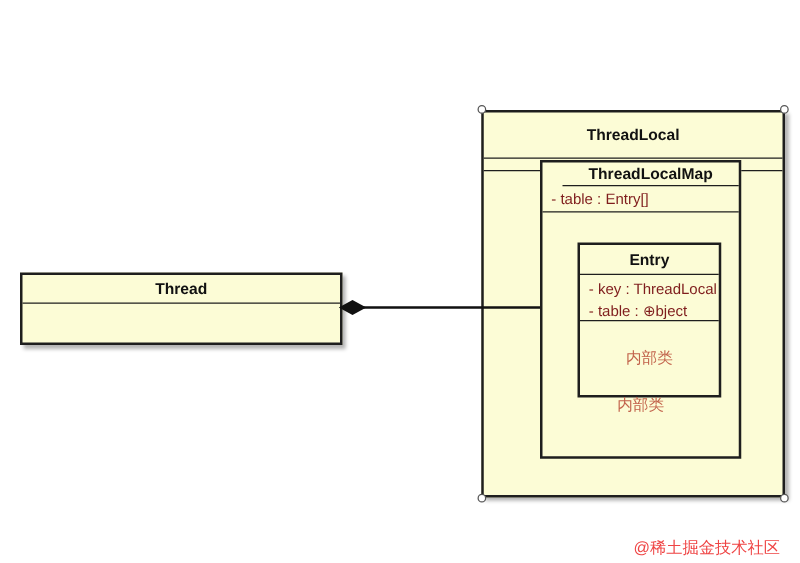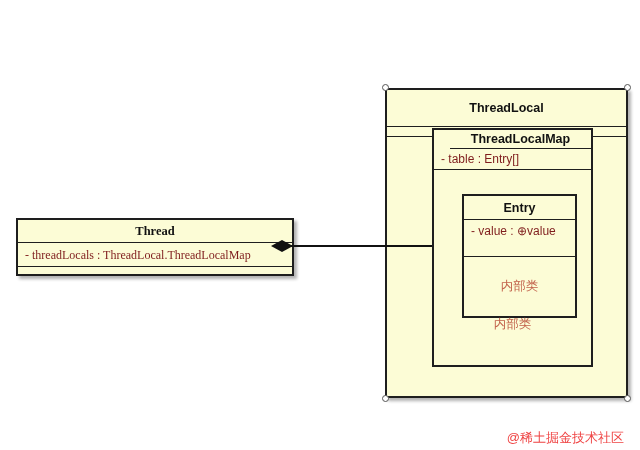--- a/index.html
+++ b/index.html
@@ -47,21 +47,21 @@
     white-space: nowrap;
   }
   .note-label {
     font-size: 12.5px;
     color: #C2634C;
     text-align: center;
   }
   .body-fill { flex: 1; }
 
   
-  #box-thread { left: 16px; top: 218px; width: 278px; height: 58px; z-index: 2; font-family: Liberation Serif, serif; }
+  #box-thread { left: 16px; top: 218px; width: 258px; height: 58px; z-index: 2; }
   #box-thread .class-title { height: 23px; }
   #box-thread .attr-compartment { height: 24px; display: flex; align-items: center; }
 
   
   #box-threadlocal { left: 385px; top: 88px; width: 243px; height: 310px; z-index: 1; }
   #box-threadlocal .class-title { height: 37px; }
   #box-threadlocal .empty-compartment { height: 10px; }
 
   
   #box-threadlocalmap { left: 432px; top: 128px; width: 161px; height: 239px; z-index: 3; box-shadow: none; border-width: 2px; }
@@ -134,34 +134,32 @@
     <div class="compartment class-title">ThreadLocalMap</div>
     <div class="compartment attr-compartment">
       <div class="attr-line">- table : Entry[]</div>
     </div>
     <div class="compartment body-fill"></div>
   </div>
 
   <div class="class-box" id="box-entry">
     <div class="compartment class-title">Entry</div>
     <div class="compartment attr-compartment">
-      <div class="attr-line">- value : ⊕value</div>
+      <div class="attr-line">- key : ThreadLocal</div>
+      <div class="attr-line">- table : ⊕bject</div>
     </div>
     <div class="compartment note-compartment">
       <span class="note-label">内部类</span>
     </div>
   </div>
 
   <div class="note-label" id="map-inner-note">内部类</div>
 
   <div class="class-box" id="box-thread">
     <div class="compartment class-title">Thread</div>
-    <div class="compartment attr-compartment">
-      <div class="attr-line">- threadLocals : ThreadLocal.ThreadLocalMap</div>
-    </div>
     <div class="compartment body-fill"></div>
   </div>
 
   <div id="assoc-line"></div>
   <svg id="diamond" width="23" height="14" viewBox="0 0 23 14">
     <polygon points="0,7 11,1 22,7 11,13" fill="#111111"></polygon>
   </svg>
 
   <div class="handle" id="handle-tl"></div>
   <div class="handle" id="handle-tr"></div>

